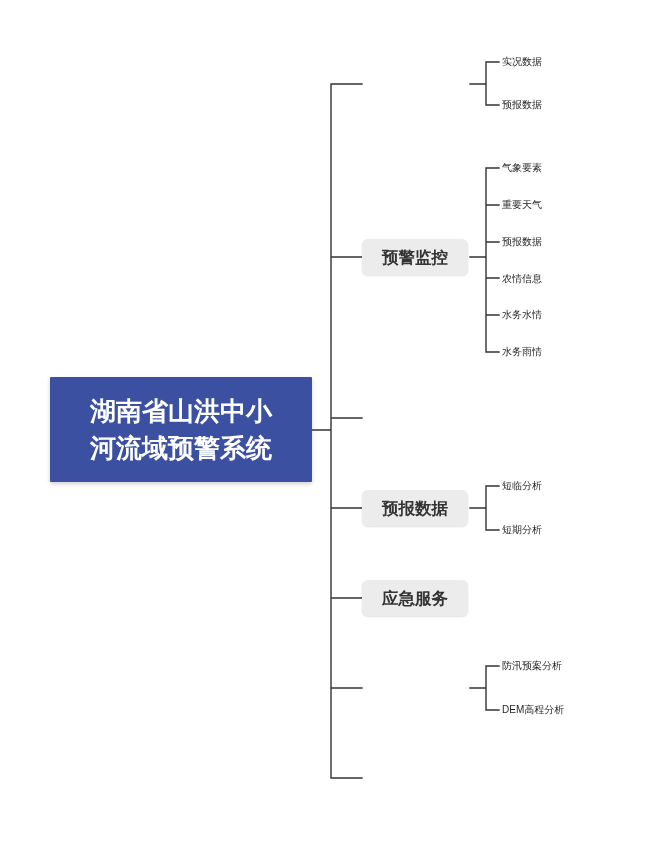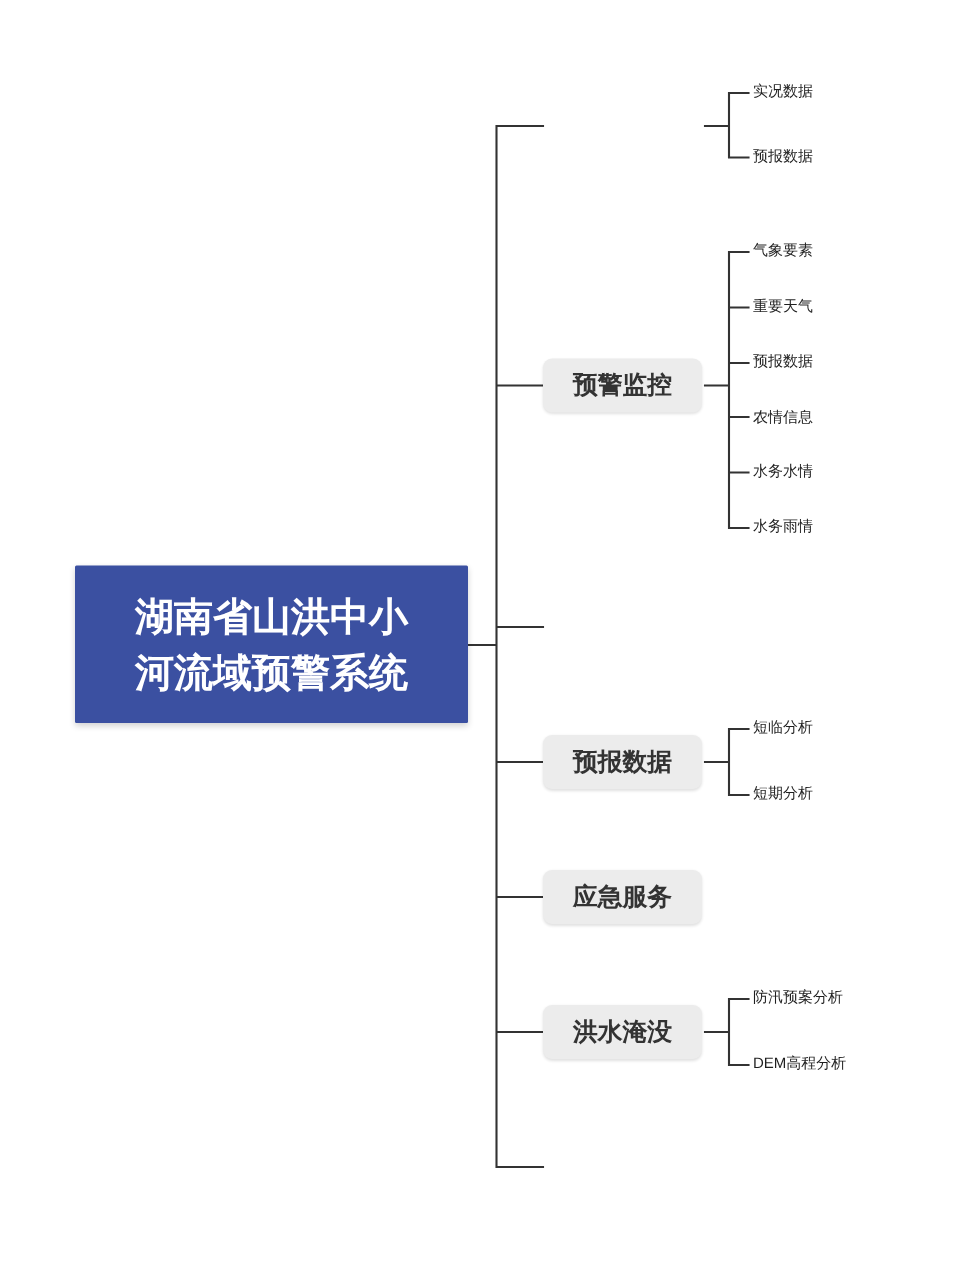--- a/index.html
+++ b/index.html
@@ -112,21 +112,20 @@
   </svg>
 
   <div class="root-node">
     <span>湖南省山洪中小</span>
     <span>河流域预警系统</span>
   </div>
 
   <div class="branch" style="top:239px">预警监控</div>
   <div class="branch" style="top:490px">预报数据</div>
   <div class="branch" style="top:580px">应急服务</div>
-  <div class="branch" style="top:670px">洪水淹没</div>
 
   <div class="leaf" style="top:53px">实况数据</div>
   <div class="leaf" style="top:96px">预报数据</div>
 
   <div class="leaf" style="top:159px">气象要素</div>
   <div class="leaf" style="top:196px">重要天气</div>
   <div class="leaf" style="top:233px">预报数据</div>
   <div class="leaf" style="top:270px">农情信息</div>
   <div class="leaf" style="top:306px">水务水情</div>
   <div class="leaf" style="top:343px">水务雨情</div>

